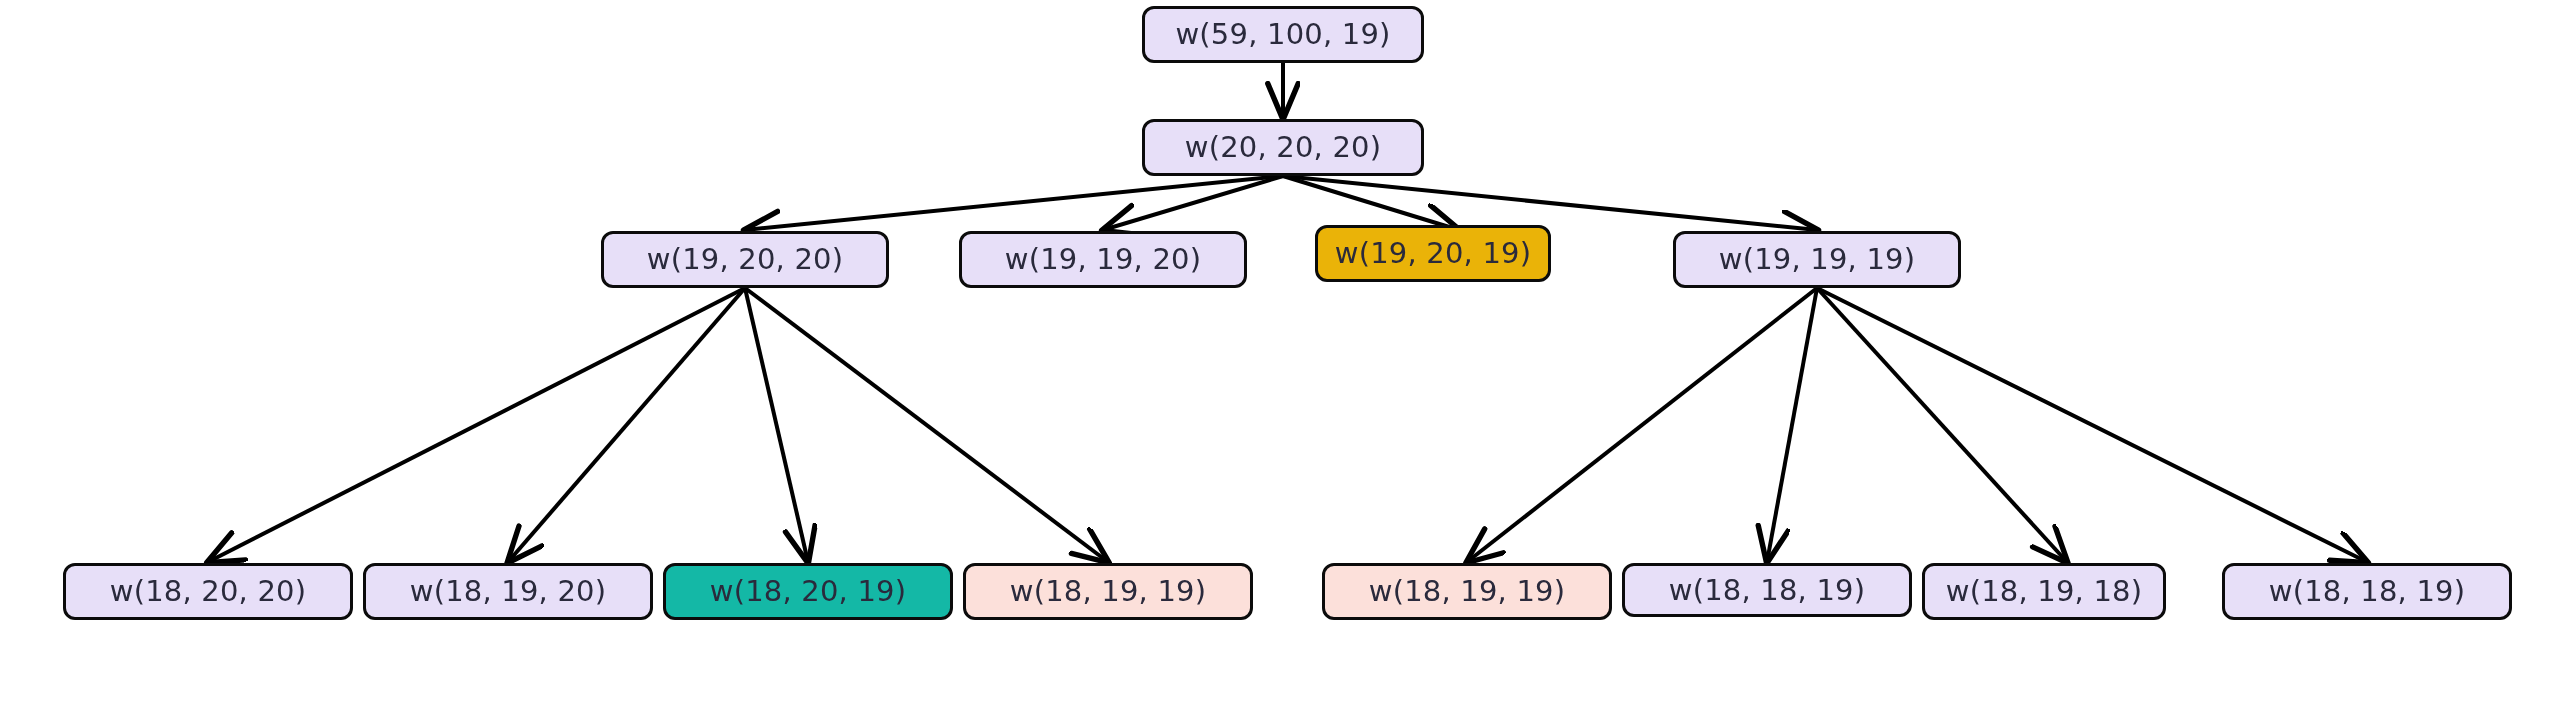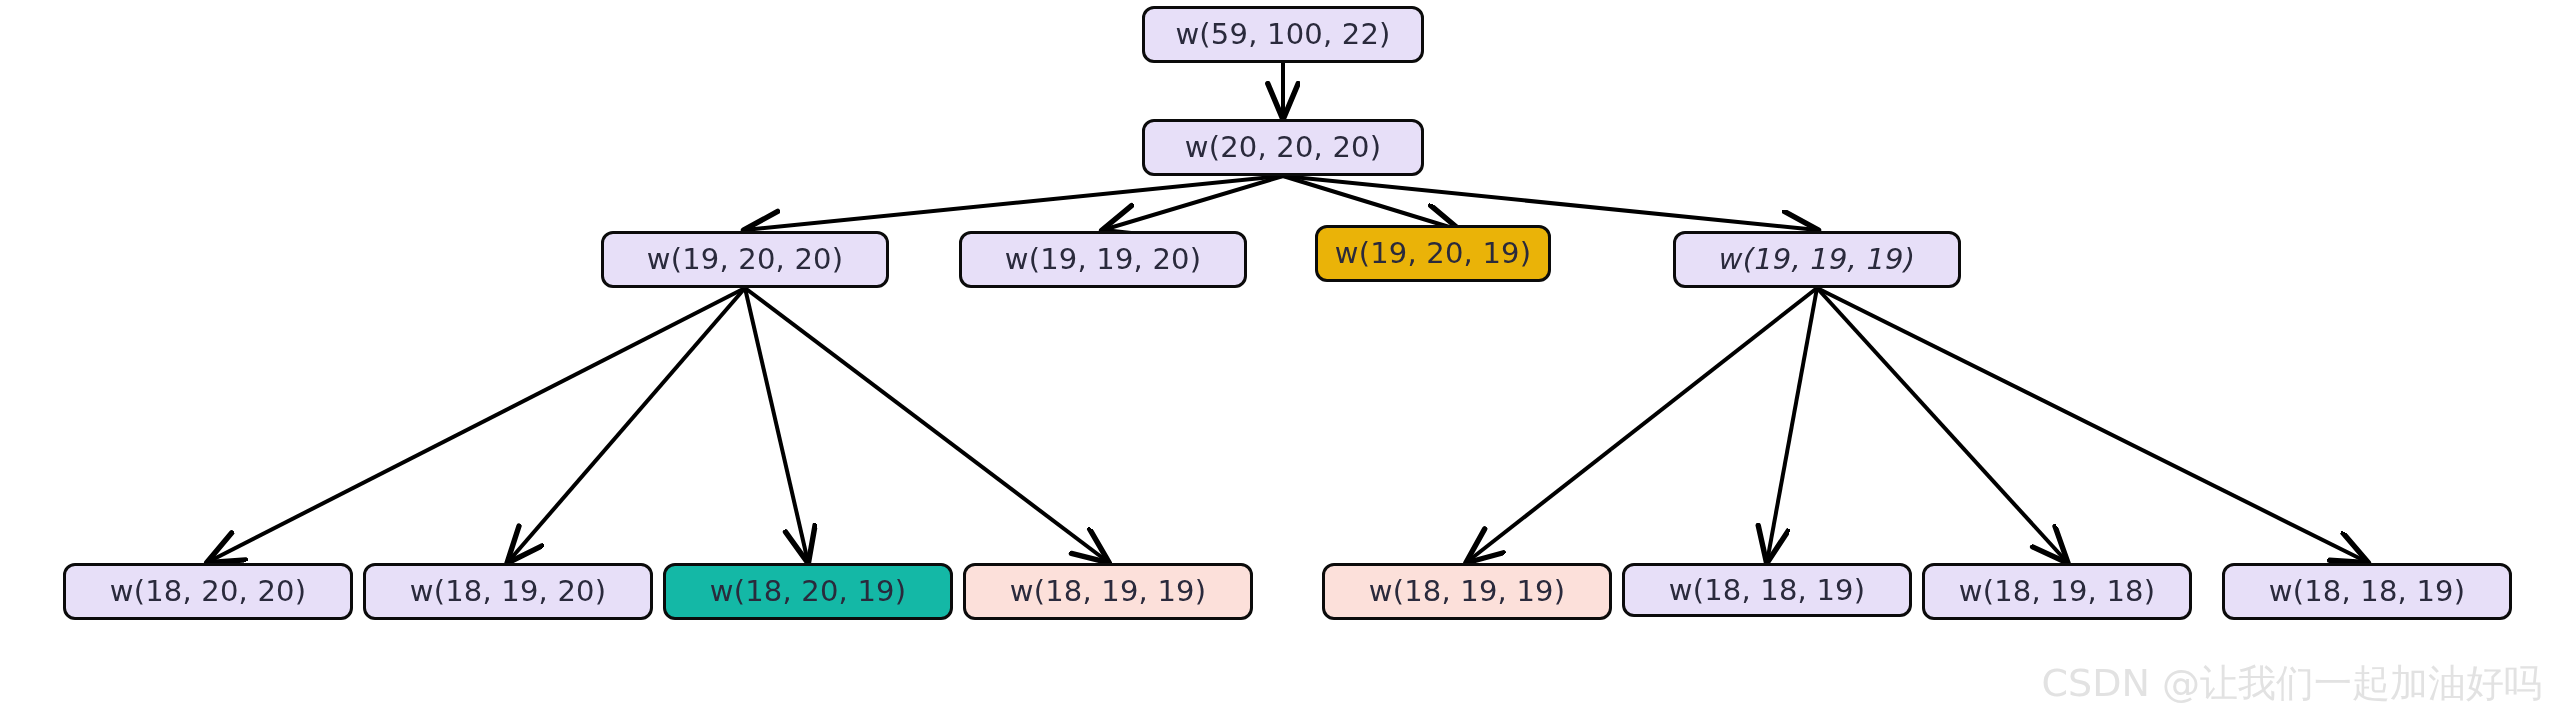--- a/index.html
+++ b/index.html
@@ -78,57 +78,56 @@
         <line x1="745" y1="288" x2="1108" y2="562" stroke="#000000" stroke-width="4" marker-end="url(#arrowhead)"></line>
         <line x1="1817" y1="288" x2="1467" y2="562" stroke="#000000" stroke-width="4" marker-end="url(#arrowhead)"></line>
         <line x1="1817" y1="288" x2="1767" y2="562" stroke="#000000" stroke-width="4" marker-end="url(#arrowhead)"></line>
         <line x1="1817" y1="288" x2="2067" y2="562" stroke="#000000" stroke-width="4" marker-end="url(#arrowhead)"></line>
         <line x1="1817" y1="288" x2="2367" y2="562" stroke="#000000" stroke-width="4" marker-end="url(#arrowhead)"></line>
       </g>
   </svg>
 
   <div id="node-layer">
       <div class="node" style="left: 1142px; top: 6px; width: 282px; height: 57px; background: rgb(231, 223, 248); border-color: rgb(11, 11, 11); color: rgb(42, 42, 60);">
-        <span>w(59, 100, 22)</span>
+        <span>w(59, 100, 19)</span>
       </div>
       <div class="node" style="left: 1142px; top: 119px; width: 282px; height: 57px; background: rgb(231, 223, 248); border-color: rgb(11, 11, 11); color: rgb(42, 42, 60); justify-content: center;">
         <span>w(20, 20, 20)</span>
       </div>
       <div class="node" style="left: 601px; top: 231px; width: 288px; height: 57px; background: rgb(231, 223, 248); border-color: rgb(11, 11, 11); color: rgb(42, 42, 60);">
         <span>w(19, 20, 20)</span>
       </div>
       <div class="node" style="left: 959px; top: 231px; width: 288px; height: 57px; background: rgb(231, 223, 248); border-color: rgb(11, 11, 11); color: rgb(42, 42, 60);">
         <span>w(19, 19, 20)</span>
       </div>
       <div class="node" style="left: 1315px; top: 225px; width: 236px; height: 57px; background: #eab308; border-color: rgb(11, 11, 11); color: rgb(42, 42, 60);">
         <span>w(19, 20, 19)</span>
       </div>
-      <div class="node" style="left: 1673px; top: 231px; width: 288px; height: 57px; background: rgb(231, 223, 248); border-color: rgb(11, 11, 11); color: rgb(42, 42, 60); font-style: italic;">
+      <div class="node" style="left: 1673px; top: 231px; width: 288px; height: 57px; background: rgb(231, 223, 248); border-color: rgb(11, 11, 11); color: rgb(42, 42, 60);">
         <span>w(19, 19, 19)</span>
       </div>
       <div class="node" style="left: 63px; top: 563px; width: 290px; height: 57px; background: rgb(231, 223, 248); border-color: rgb(11, 11, 11); color: rgb(42, 42, 60);">
         <span>w(18, 20, 20)</span>
       </div>
       <div class="node" style="left: 363px; top: 563px; width: 290px; height: 57px; background: rgb(231, 223, 248); border-color: rgb(11, 11, 11); color: rgb(42, 42, 60); justify-content: center;">
         <span>w(18, 19, 20)</span>
       </div>
       <div class="node" style="left: 663px; top: 563px; width: 290px; height: 57px; background: #14b8a6; border-color: rgb(11, 11, 11); color: rgb(42, 42, 60);">
         <span>w(18, 20, 19)</span>
       </div>
       <div class="node pink" style="left: 963px; top: 563px; width: 290px; height: 57px; background: rgb(252, 224, 218); border-color: rgb(11, 11, 11); color: rgb(42, 42, 60);">
         <span>w(18, 19, 19)</span>
       </div>
       <div class="node pink" style="left: 1322px; top: 563px; width: 290px; height: 57px; background: rgb(252, 224, 218); border-color: rgb(11, 11, 11); color: rgb(42, 42, 60);">
         <span>w(18, 19, 19)</span>
       </div>
       <div class="node" style="left: 1622px; top: 563px; width: 290px; height: 54px; background: rgb(231, 223, 248); border-color: rgb(11, 11, 11); color: rgb(42, 42, 60);">
         <span>w(18, 18, 19)</span>
       </div>
-      <div class="node" style="left: 1922px; top: 563px; width: 270px; height: 57px; background: rgb(231, 223, 248); border-color: rgb(11, 11, 11); color: rgb(42, 42, 60);">
+      <div class="node" style="left: 1922px; top: 563px; width: 244px; height: 57px; background: rgb(231, 223, 248); border-color: rgb(11, 11, 11); color: rgb(42, 42, 60);">
         <span>w(18, 19, 18)</span>
       </div>
       <div class="node" style="left: 2222px; top: 563px; width: 290px; height: 57px; background: rgb(231, 223, 248); border-color: rgb(11, 11, 11); color: rgb(42, 42, 60);">
         <span>w(18, 18, 19)</span>
       </div>
     </div>
 
-  <div class="watermark">CSDN @让我们一起加油好吗</div>
 </div>
 
 </body></html>

